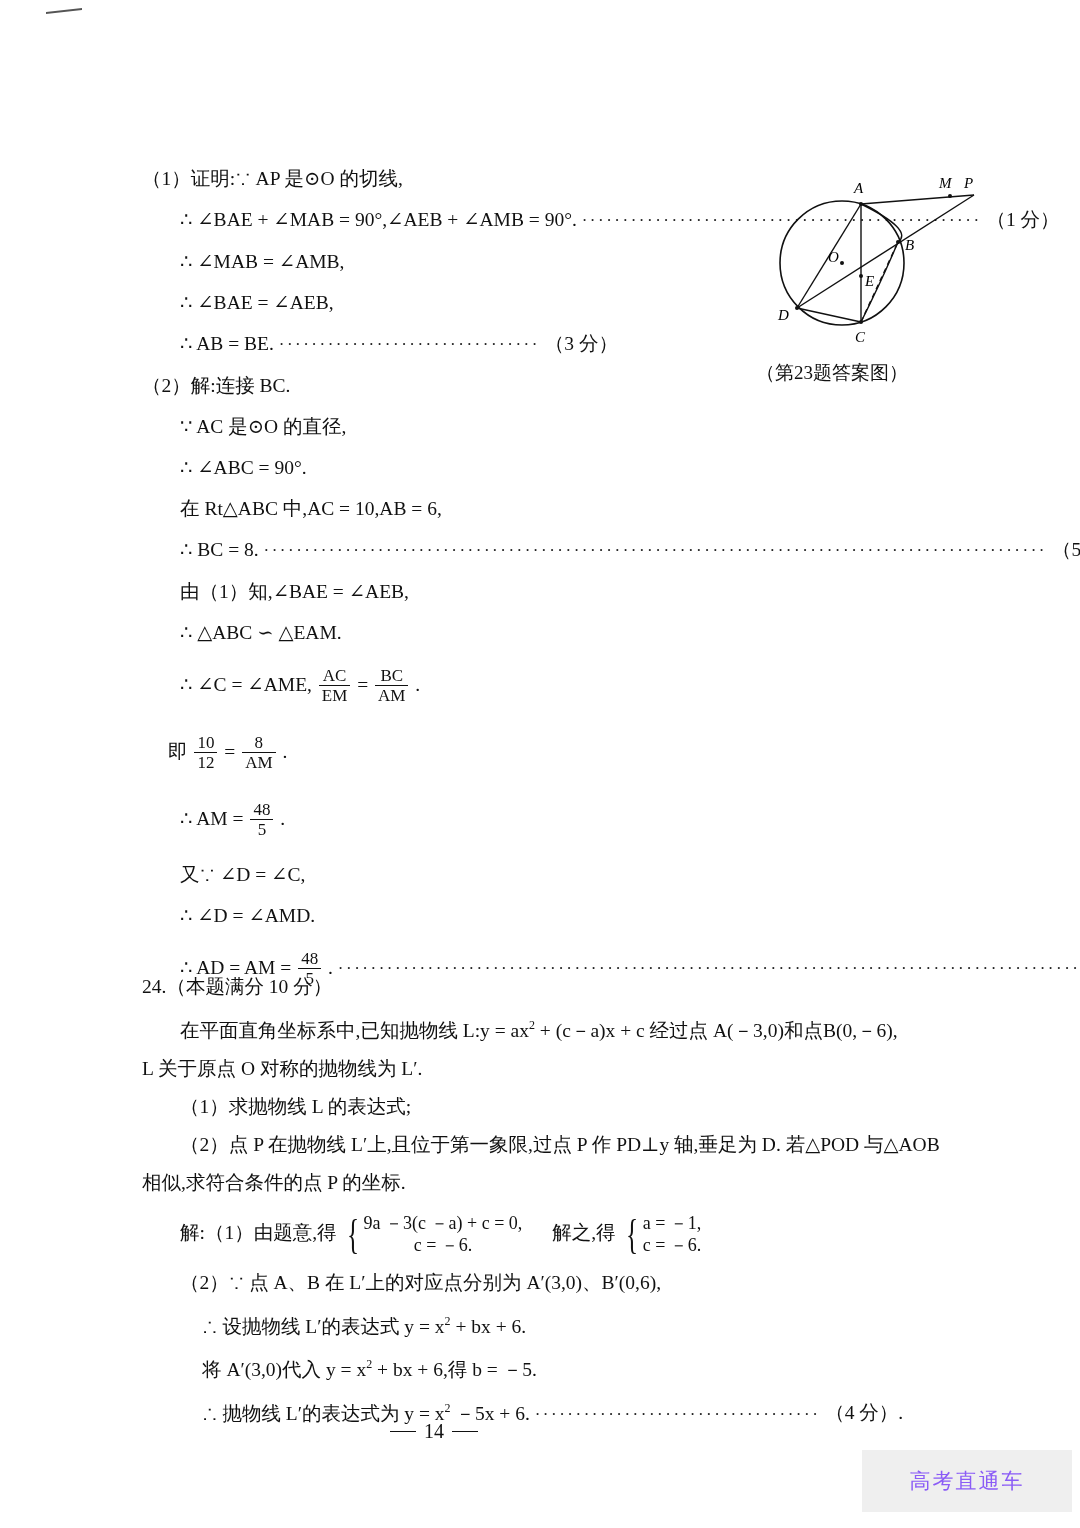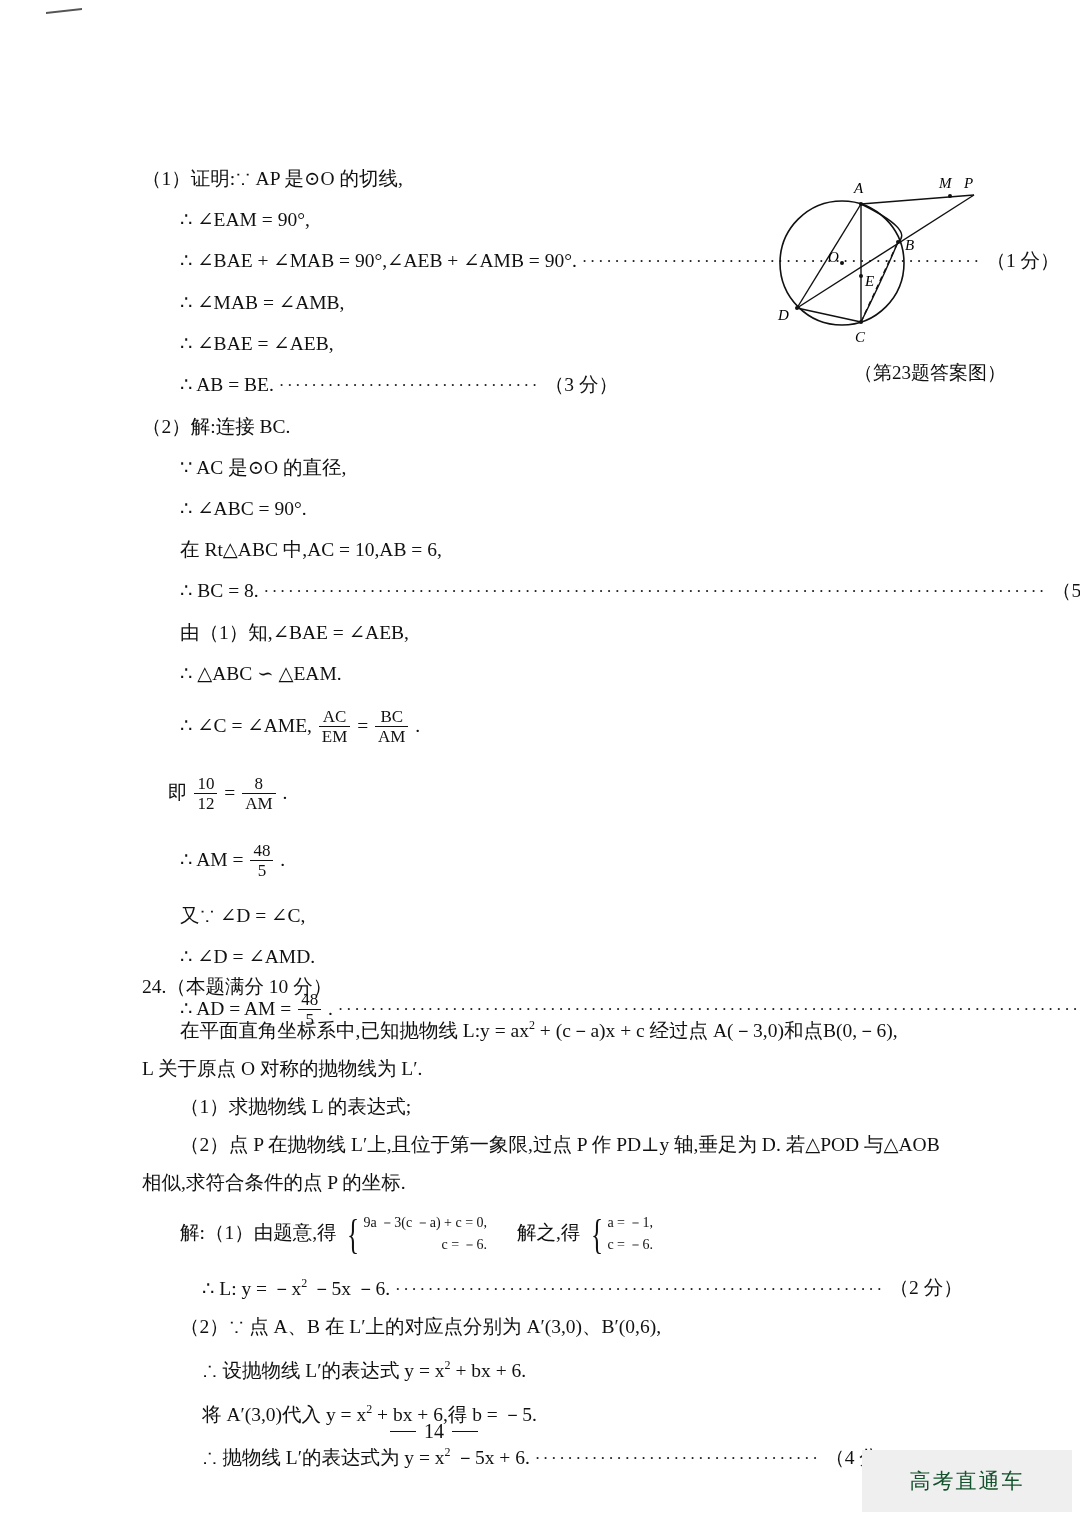--- a/index.html
+++ b/index.html
@@ -79,21 +79,21 @@
     left: 760px;
     top: 170px;
     width: 260px;
     height: 220px;
   }
   .figure-caption {
     position: absolute;
     left: 752px;
     top: 360px;
     width: 250px;
-    text-align: right;
+    text-align: left;
     font-size: 19px;
   }
 
   
   .sec24 {
     position: absolute;
     left: 138px;
     top: 968px;
     width: 845px;
   }
@@ -115,23 +115,23 @@
   }
   .brace {
     font-size: 42px;
     line-height: 1;
     font-family: "Liberation Serif", serif;
     transform: scaleX(0.6);
     display: inline-block;
   }
   .sysrows {
     display: inline-block;
-    font-size: 14px;
+    font-size: 18px;
     line-height: 22px;
-    text-align: right;
+    text-align: center;
   }
 
   
   .footer-page {
     position: absolute;
     left: 0;
     top: 1420px;
     width: 860px;
     text-align: center;
     font-size: 20px;
@@ -145,21 +145,21 @@
     position: relative;
     top: -2px;
   }
   .watermark {
     position: absolute;
     right: 24px;
     bottom: 16px;
     width: 210px;
     height: 62px;
     background: #efefef;
-    color: #14532d;
+    color: #8b5cf6;
     font-size: 21px;
     letter-spacing: 2px;
     display: flex;
     align-items: center;
     justify-content: center;
     font-family: "Liberation Sans", sans-serif;
   }
 </style>
 </head>
 <body>
@@ -167,23 +167,20 @@
 <div class="page">
 
   <div class="corner-mark"></div>
 
   <div class="content">
 
     <div class="line ind1">
       <span>（1）证明:∵ AP 是⊙O 的切线,</span>
     </div>
 
-    <div class="line ind2">
-      <span>∴ ∠EAM = 90°,</span>
-    </div>
 
     <div class="line ind2">
       <span>∴ ∠BAE + ∠MAB = 90°,∠AEB + ∠AMB = 90°.</span>
       <span class="dots">·················································</span>
       <span class="score">（1 分）</span>
     </div>
 
 
     <div class="line ind2">
       <span>∴ ∠MAB = ∠AMB,</span>
@@ -348,25 +345,20 @@
       <span style="margin-left:23px;">解之,得</span>
       <span class="system">
         <span class="brace">{</span>
         <span class="sysrows">
           <span style="display:block">a = －1,</span>
           <span style="display:block">c = －6.</span>
         </span>
       </span>
     </div>
 
-    <div class="p-line" style="padding-left:60px;">
-      <span>∴ L: y = －x</span><span class="sup">2</span><span> －5x －6.</span>
-      <span class="dots">····························································</span>
-      <span class="score">（2 分）</span>
-    </div>
 
     <div class="p-line" style="padding-left:38px;">（2）∵ 点 A、B 在 L′上的对应点分别为 A′(3,0)、B′(0,6),</div>
 
     <div class="p-line" style="padding-left:60px;">
       <span>∴ 设抛物线 L′的表达式 y = x</span><span class="sup">2</span><span> + bx + 6.</span>
     </div>
 
     <div class="p-line" style="padding-left:60px;">
       <span>将 A′(3,0)代入 y = x</span><span class="sup">2</span><span> + bx + 6,得 b = －5.</span>
     </div>

